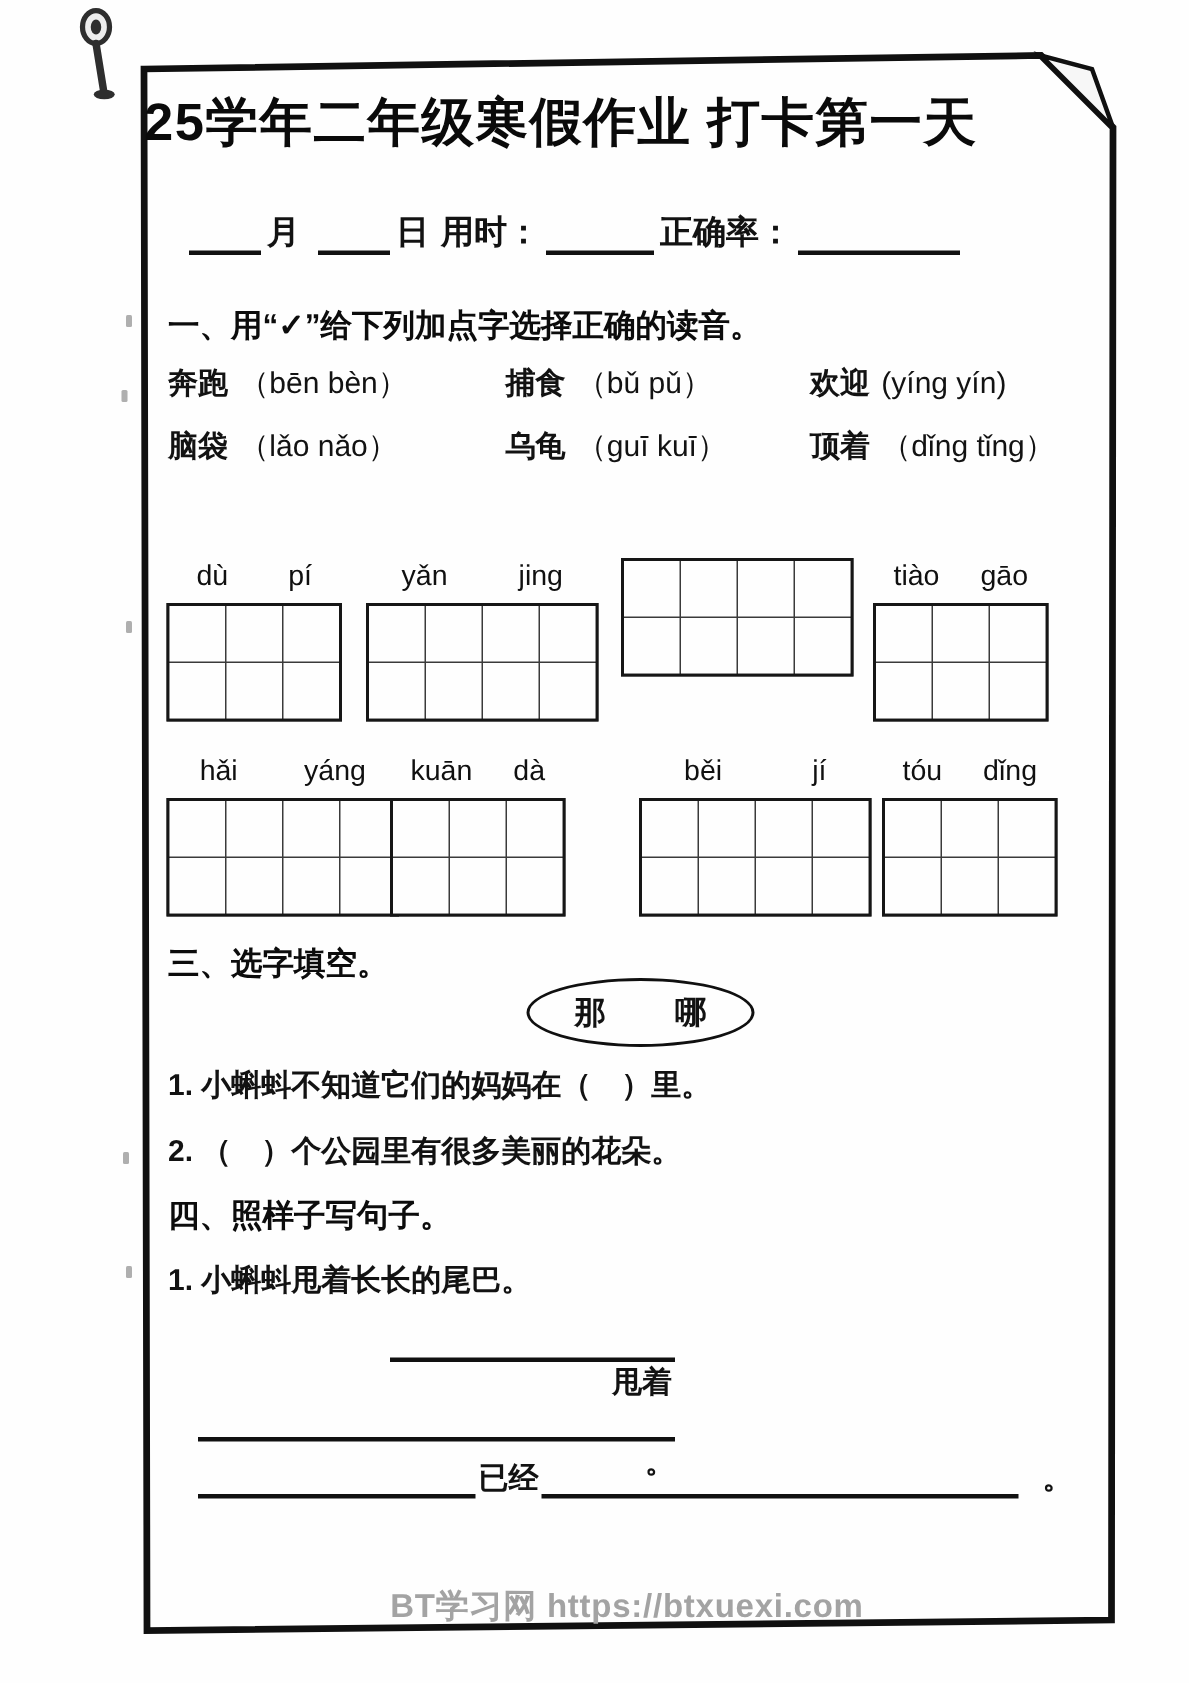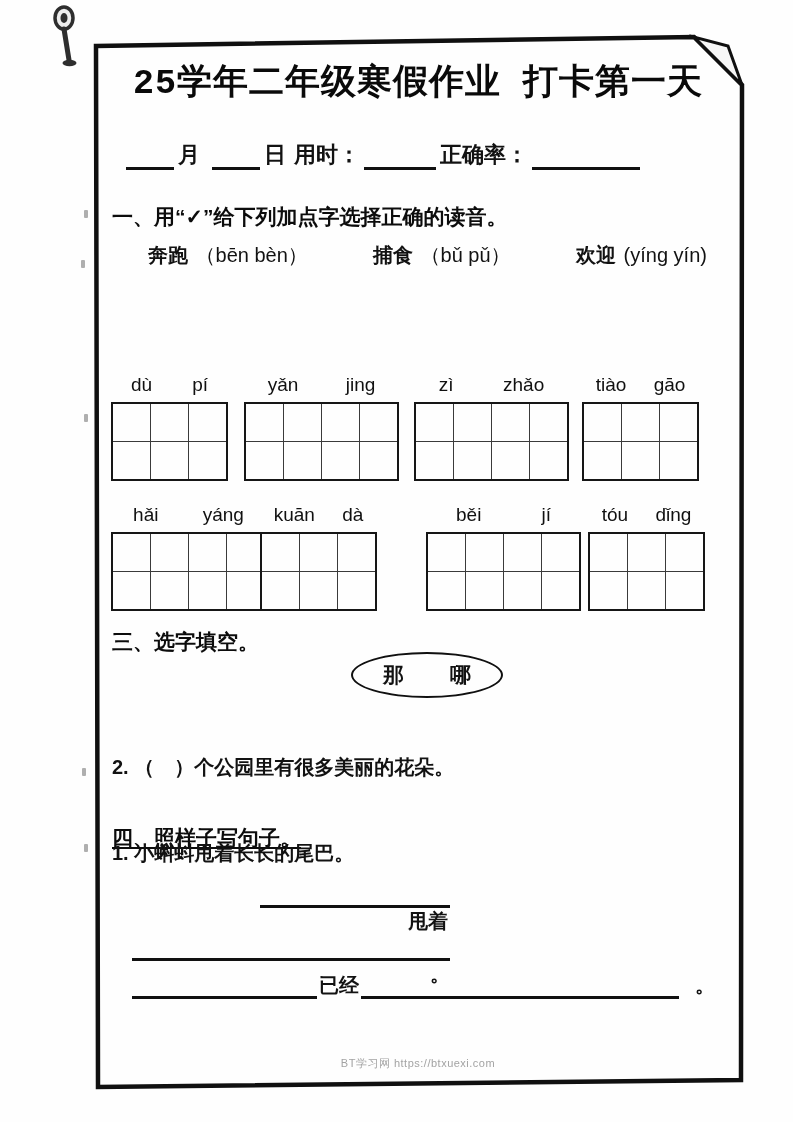--- a/index.html
+++ b/index.html
@@ -16,38 +16,38 @@
   .clip-svg { position:absolute; left:42px; top:2px; }
 
   .artifact { position:absolute; background:#8d8d8d; border-radius:1px; width:4px; height:8px; opacity:.7; }
   .a1{left:84px;top:210px;} .a2{left:81px;top:260px;} .a3{left:84px;top:414px;}
   .a4{left:82px;top:768px;} .a5{left:84px;top:844px;}
 
   .content { position:absolute; left:96px; top:46px; width:644px; height:1040px; }
 
   .title {
     position:absolute; top:12px; left:0; width:100%;
-    text-align:center; font-size:35px; font-weight:900; color:#0a0a0a;
-    letter-spacing:1px; white-space:nowrap;font-family:Liberation Mono, monospace;
+    text-align:left; font-size:35px; font-weight:900; color:#0a0a0a;
+    letter-spacing:1px; white-space:nowrap;
   }
 
   .header-line {
     position:absolute; top:94px; left:30px;
     display:flex; align-items:flex-end;
     font-size:22px; font-weight:800; white-space:nowrap;
   }
   .blank { display:inline-block; border-bottom:3px solid #111; height:26px; }
   .w48{width:48px;} .w72{width:72px;} .w108{width:108px;}
   .hl-gap-s{margin-left:8px;} .hl-gap-m{margin-left:28px;} .hl-gap-l{margin-left:32px;}
   .header-line .lbl{margin:0 4px;}
 
   .sec-head { position:absolute; left:16px; font-size:21px; font-weight:800; color:#0c0c0c; white-space:nowrap; }
-  .sh1{top:157px;} .sh2{top:284px;} .sh3{top:582px;} .sh4{top:778px;text-decoration:underline;}
-
-  .s1-row { position:absolute; left:0; width:100%; height:30px;margin-left:36px; }
+  .sh1{top:157px;} .sh2{top:284px;} .sh3{top:582px;} .sh4{top:750px;}
+
+  .s1-row { position:absolute; left:0; width:100%; height:30px; }
   .r1{top:196px;} .r2{top:238px;}
   .s1-item { position:absolute; font-size:20px; white-space:nowrap; }
   .p0{left:16px;} .p1{left:241px;} .p2{left:444px;}
   .word { font-weight:700; }
   .opts { font-weight:500; margin-left:2px; }
 
   .wgroup { position:absolute; }
   .g-r1{top:326px;} .g-r2{top:456px;}
   .gx0{left:15px;} .gx1{left:148px;} .gx2{left:318px;} .gx3{left:486px;}
   .gy0{left:15px;} .gy1{left:164px;} .gy2{left:330px;} .gy3{left:492px;}
@@ -74,21 +74,21 @@
 
   .fill-row { position:absolute; left:36px; display:flex; align-items:flex-end; font-size:20px; font-weight:700; }
   .f1{top:836px;flex-direction:column;} .f2{top:926px;}
   .fill-line { display:inline-block; border-bottom:3px solid #111; height:26px; }
   .fl-a{width:190px;} .fl-b{width:318px;} .fl-c{width:185px;}
   .connector{margin:0 2px;}
   .period{margin-left:2px;} .period-far{margin-left:16px;}
 
   .watermark {
     position:absolute; top:1010px; left:0; width:100%;
-    text-align:center; font-size:11px; font-weight:400; color:#a3a3a3;
+    text-align:center; font-size:22px; font-weight:700; color:#a3a3a3;
     letter-spacing:.5px;
   }
 </style>
 </head>
 <body>
 
 <div class="canvas">
 
   <svg class="frame-svg" width="793" height="1122" viewBox="0 0 793 1122">
     <polygon points="96,46 694,37 742,85 741,1080 98,1087" fill="#fefefe" stroke="#101010" stroke-width="4.5" stroke-linejoin="miter"></polygon>
@@ -133,20 +133,34 @@
       <span class="s1-item p1">
         <span class="word">捕食</span>
         <span class="opts">（bǔ pǔ）</span>
       </span>
       <span class="s1-item p2">
         <span class="word">欢迎</span>
         <span class="opts">(yíng yín)</span>
       </span>
     </div>
 
+    <div class="s1-row r2">
+      <span class="s1-item p0">
+        <span class="word">脑袋</span>
+        <span class="opts">（lǎo nǎo）</span>
+      </span>
+      <span class="s1-item p1">
+        <span class="word">乌龟</span>
+        <span class="opts">（guī kuī）</span>
+      </span>
+      <span class="s1-item p2">
+        <span class="word">顶着</span>
+        <span class="opts">（dǐng tǐng）</span>
+      </span>
+    </div>
 
 
     <div class="wgroup g-r1 gx0">
       <div class="pinyin-row">
         <span>dù</span>
         <span>pí</span>
       </div>
       <div class="wgrid cols3">
           <div class="cell"></div>
           <div class="cell"></div>
@@ -166,24 +180,20 @@
           <div class="cell"></div>
           <div class="cell"></div>
           <div class="cell"></div>
           <div class="cell"></div>
           <div class="cell"></div>
           <div class="cell"></div>
           <div class="cell"></div>
         </div>
     </div>
     <div class="wgroup g-r1 gx2">
-      <div class="pinyin-row">
-        <span>zì</span>
-        <span>zhǎo</span>
-      </div>
       <div class="wgrid cols4">
           <div class="cell"></div>
           <div class="cell"></div>
           <div class="cell"></div>
           <div class="cell"></div>
           <div class="cell"></div>
           <div class="cell"></div>
           <div class="cell"></div>
           <div class="cell"></div>
         </div>
@@ -264,20 +274,21 @@
         </div>
     </div>
 
     <div class="sec-head sh3">三、选字填空。</div>
 
     <div class="choice-oval">
       <span>那</span>
       <span>哪</span>
     </div>
 
+    <div class="s-item it1">1. 小蝌蚪不知道它们的妈妈在（　）里。</div>
     <div class="s-item it2">2. （　）个公园里有很多美丽的花朵。</div>
 
     <div class="sec-head sh4">四、照样子写句子。</div>
 
     <div class="s-item it3">1. 小蝌蚪甩着长长的尾巴。</div>
     <div class="fill-row f1">
       <span class="fill-line fl-a"></span>
       <span class="connector">甩着</span>
       <span class="fill-line fl-b"></span>
       <span class="period">。</span>

